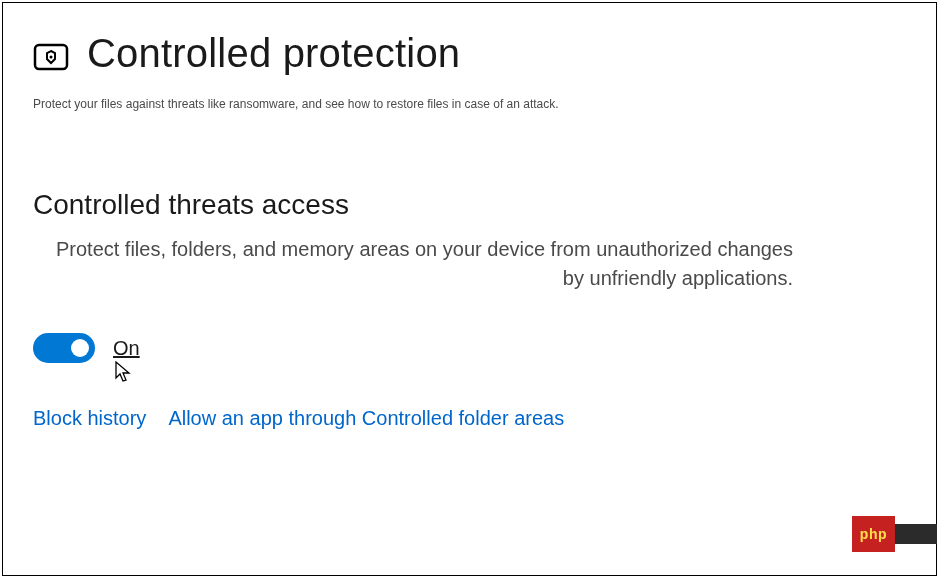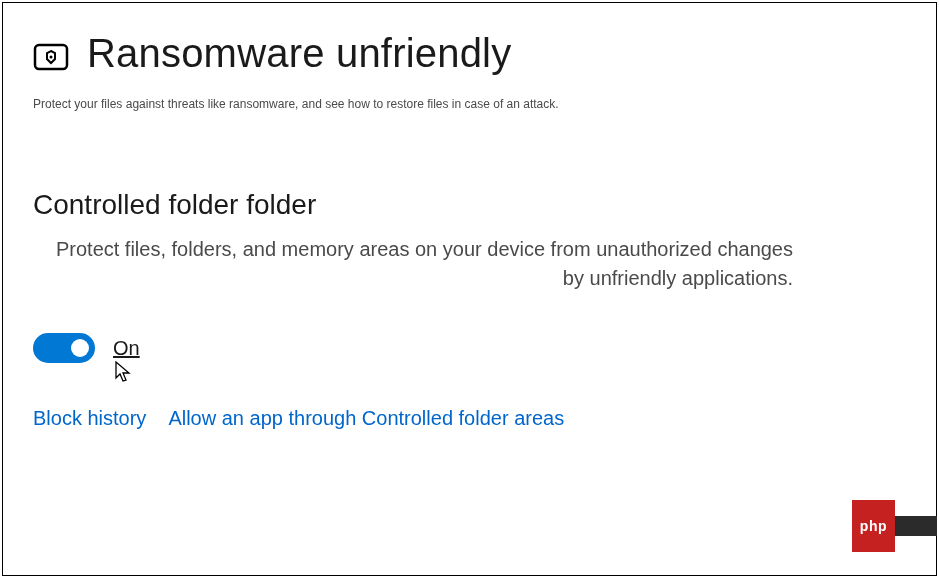--- a/index.html
+++ b/index.html
@@ -111,24 +111,24 @@
     }
     .watermark {
       position: absolute;
       right: 2px;
       bottom: 26px;
       display: flex;
       align-items: center;
     }
     .wm-php {
       background: #c62121;
-      color: #ffffff;
+      color: #fde047;
       font-size: 14px;
       font-weight: bold;
-      padding: 18px 8px;
+      padding: 10px 8px;
       letter-spacing: 0.5px;
       margin-left: 40px;
     }
     .wm-dark {
       background: #2b2b2b;
       color: #aaa;
       font-size: 11px;
       padding: 3px 10px;
       width: 42px;
       height: 20px;
@@ -140,26 +140,26 @@
 <div class="container">
 
   <div class="header">
     <span class="header-icon">
       <svg viewBox="0 0 36 36" width="36" height="36">
         <rect x="2" y="6" width="32" height="24" rx="4" ry="4" fill="none" stroke="#000" stroke-width="2.5"></rect>
         <path d="M18 12 L22 14 L22 20 L18 24 L14 20 L14 14 Z" fill="none" stroke="#000" stroke-width="2"></path>
         <circle cx="18" cy="18" r="1.5" fill="#000"></circle>
       </svg>
     </span>
-    <h1 class="page-title">Ransomware unfriendly</h1>
+    <h1 class="page-title">Controlled protection</h1>
   </div>
 
   <p class="page-desc">Protect your files against threats like ransomware, and see how to restore files in case of an attack.</p>
 
-  <h2 class="section-title">Controlled folder folder</h2>
+  <h2 class="section-title">Controlled threats access</h2>
 
   <p class="section-desc">Protect files, folders, and memory areas on your device from unauthorized changes by unfriendly applications.</p>
 
   <div class="toggle-row">
     <div class="toggle">
       <div class="toggle-knob"></div>
     </div>
     <span class="toggle-label">On</span>
     <span class="cursor">
       <svg width="18" height="22" viewBox="0 0 18 22">

